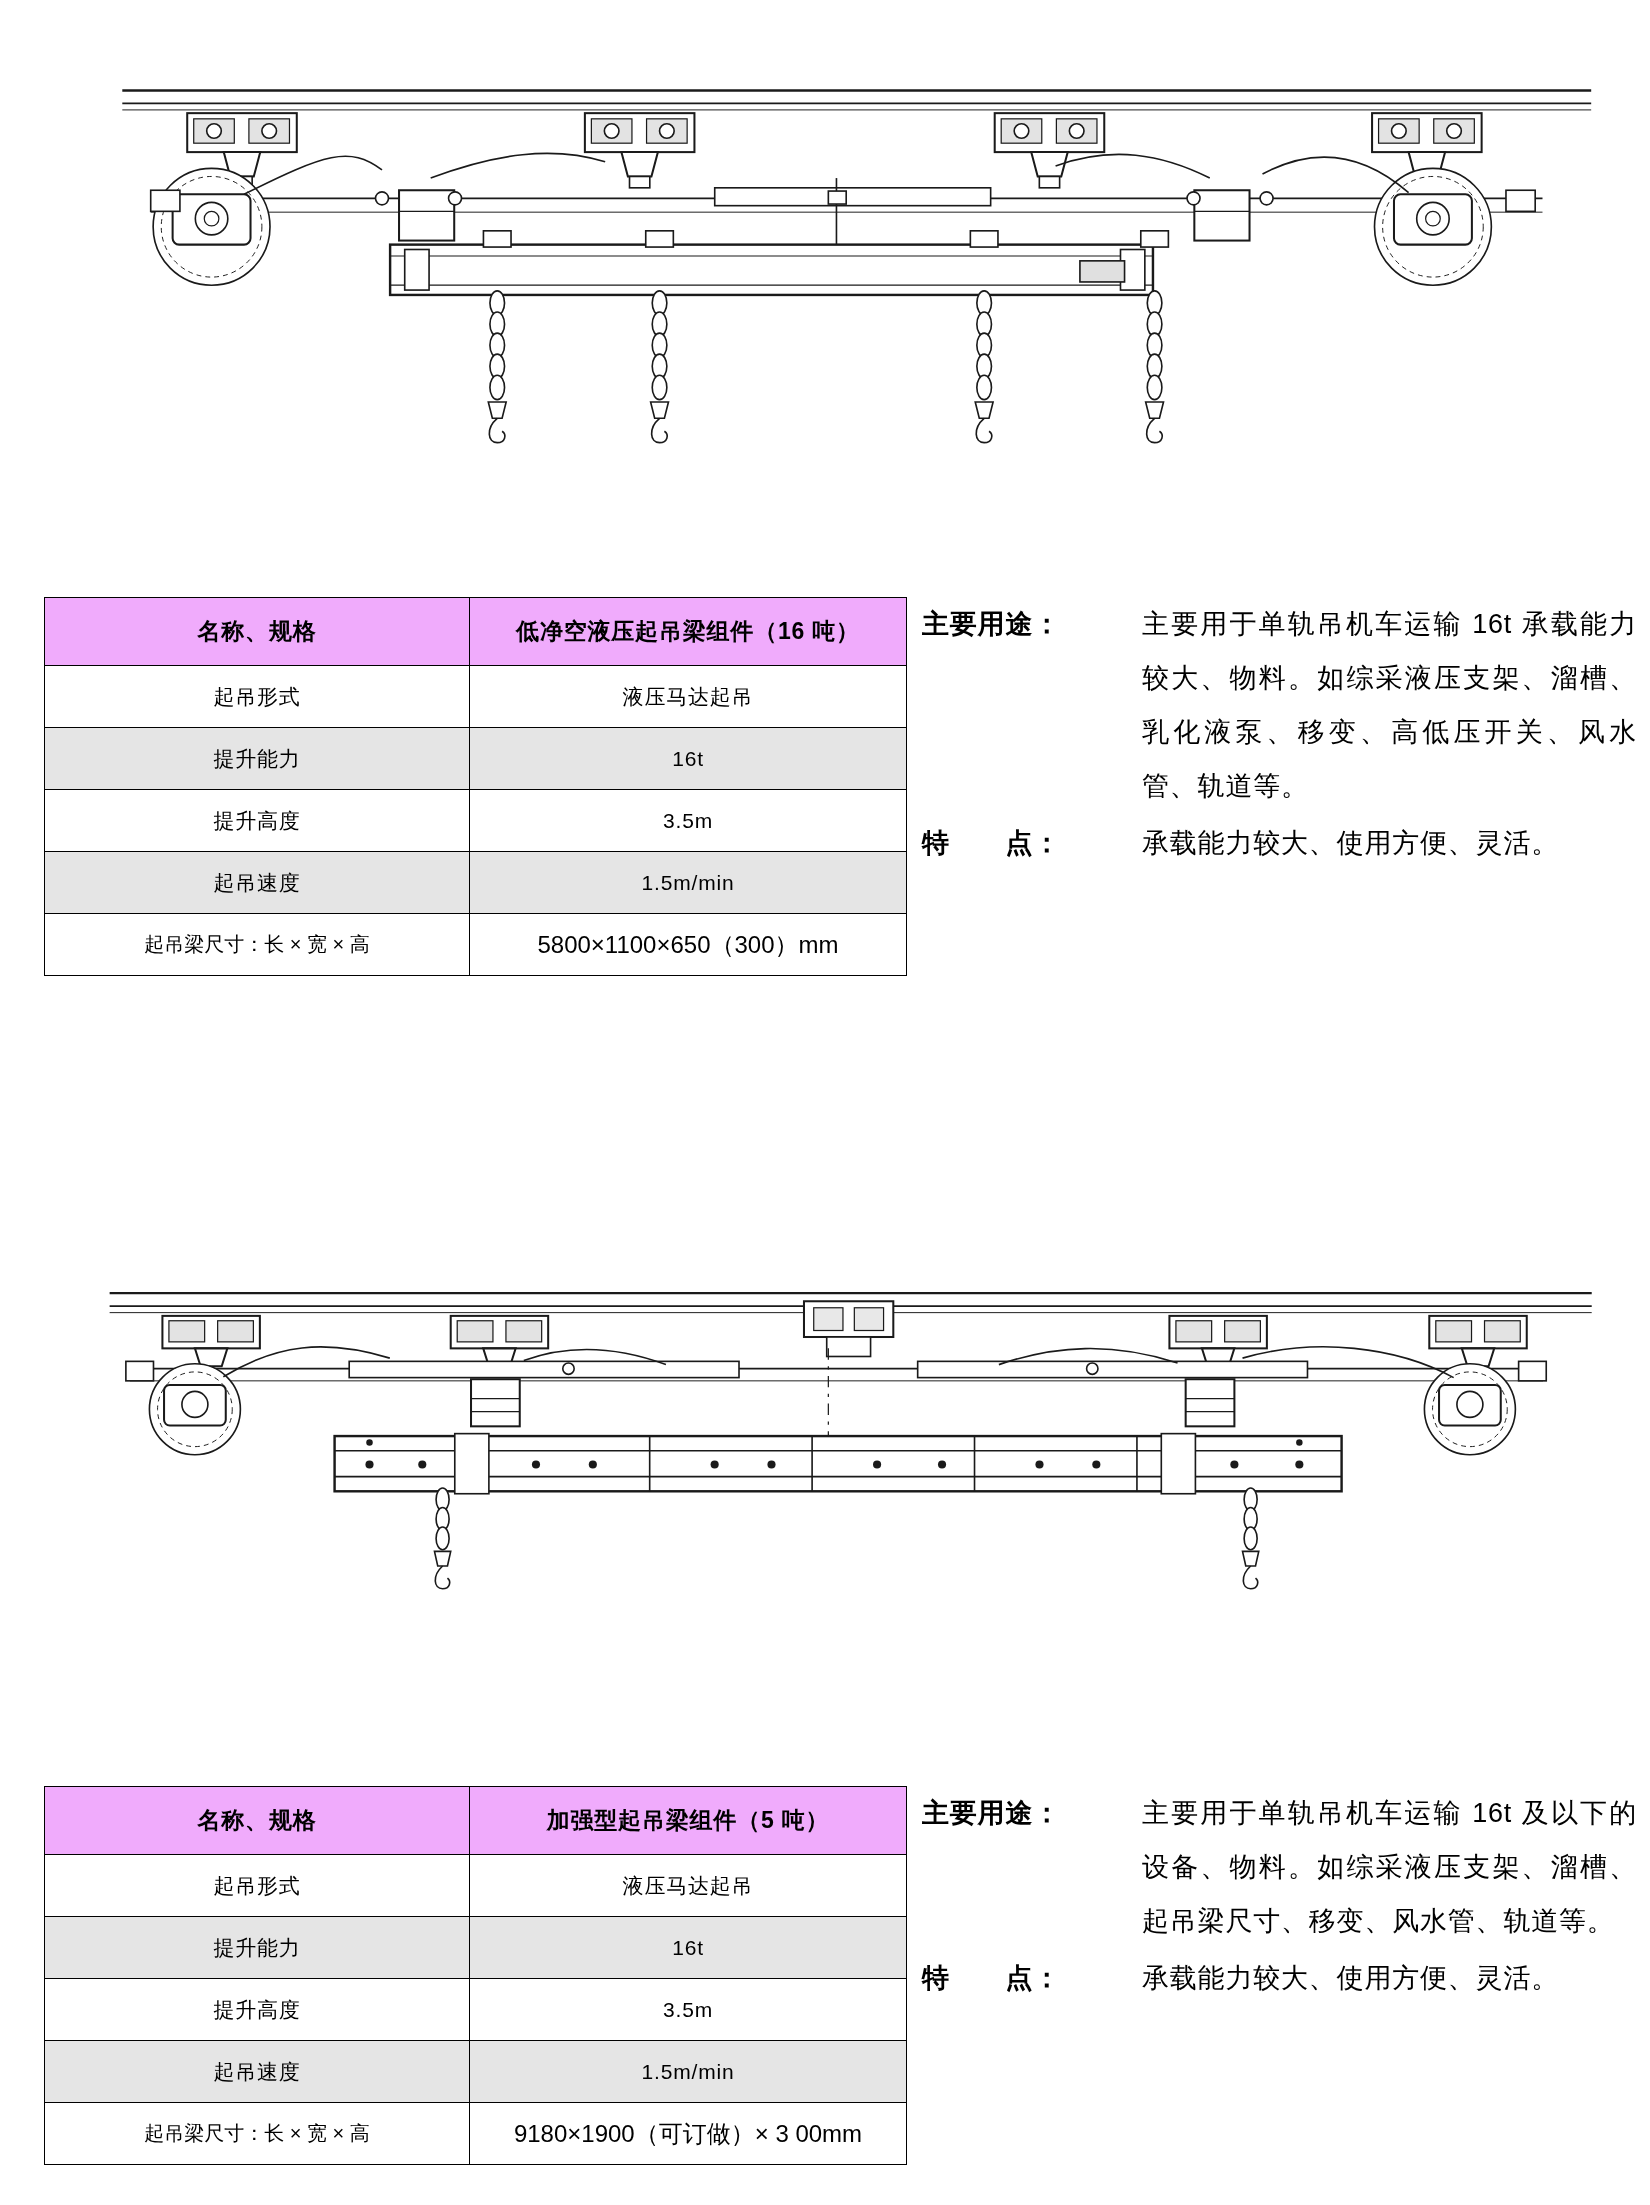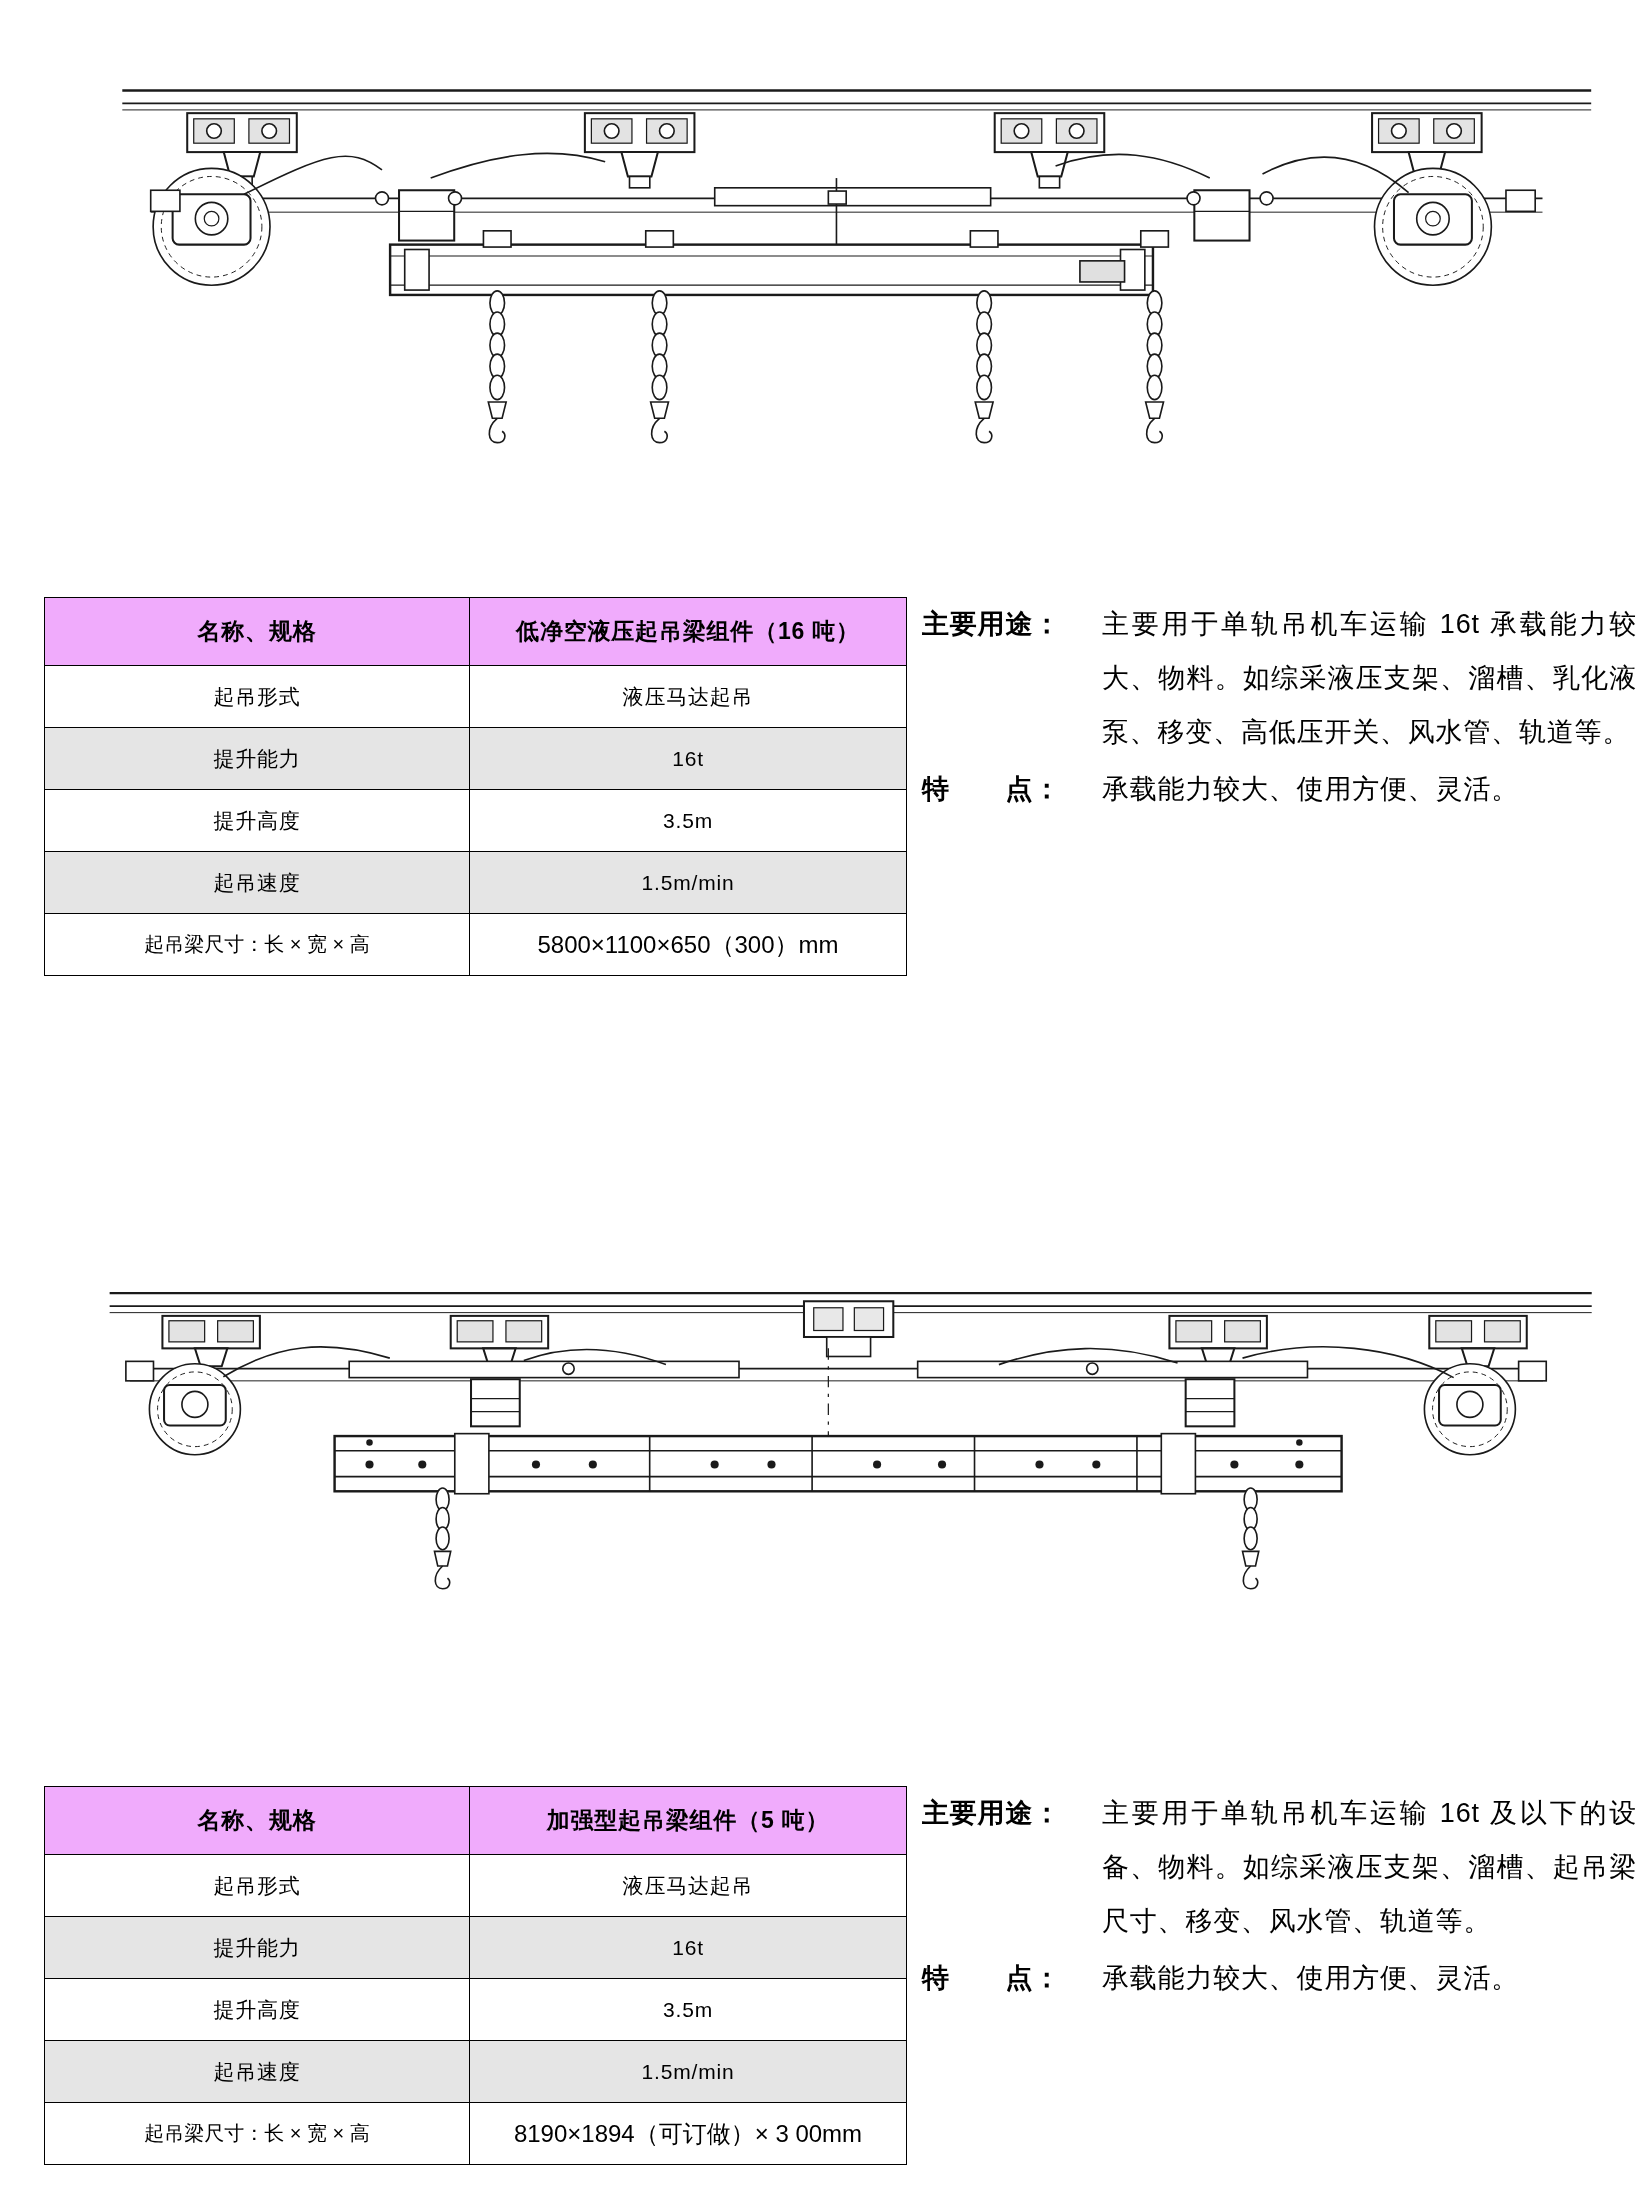--- a/index.html
+++ b/index.html
@@ -80,20 +80,21 @@
   
   .desc {
     position: absolute;
     left: 922px;
     width: 715px;
   }
   .desc-row {
     display: flex;
     align-items: flex-start;
     margin-bottom: 3.2px;
+    gap: 40px;
   }
   .desc-key {
     flex: 0 0 auto;
     width: 180px;
     font-size: 27px;
     font-weight: bold;
     letter-spacing: 0.8px;
     line-height: 54px;
     white-space: nowrap;
   }
@@ -465,21 +466,21 @@
         <tr>
           <td class="label">提升高度</td>
           <td class="value">3.5m</td>
         </tr>
         <tr class="alt">
           <td class="label">起吊速度</td>
           <td class="value">1.5m/min</td>
         </tr>
         <tr>
           <td class="label label-tight">起吊梁尺寸：长 × 宽 × 高</td>
-          <td class="value value-tight">8190×1894（可订做）× 3 00mm</td>
+          <td class="value value-tight">9180×1900（可订做）× 3 00mm</td>
         </tr>
       </tbody>
         </table>
     </div>
 
     <div class="desc">
       <div class="desc-row">
         <div class="desc-key">主要用途：</div>
         <div class="desc-body">主要用于单轨吊机车运输 16t 及以下的设备、物料。如综采液压支架、溜槽、起吊梁尺寸、移变、风水管、轨道等。</div>
       </div>

